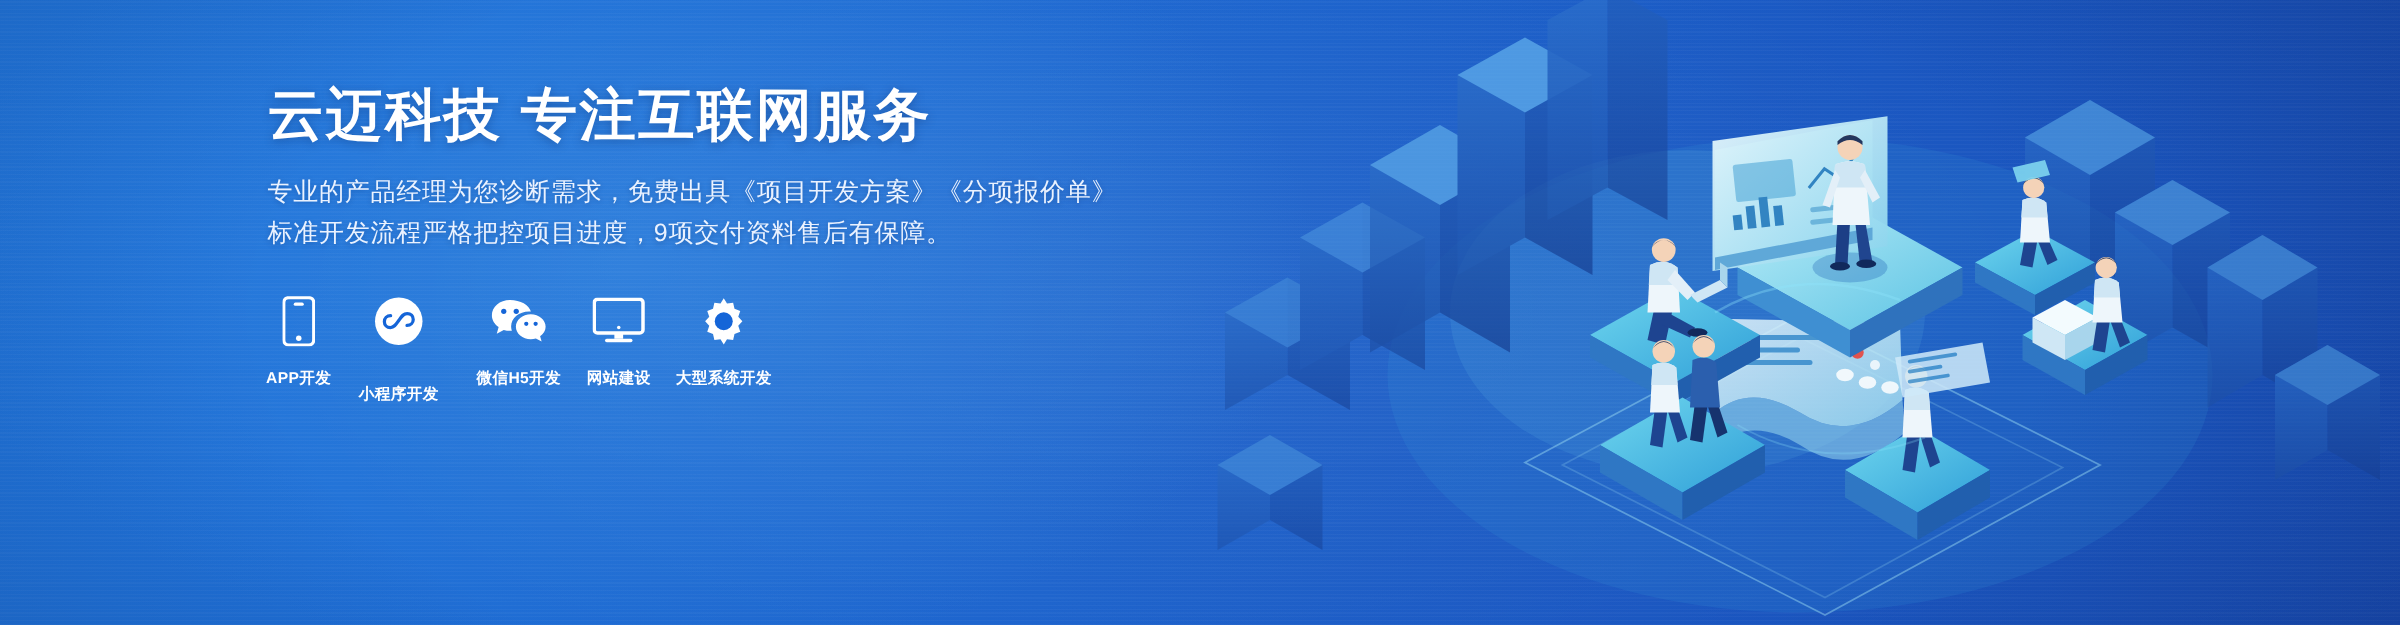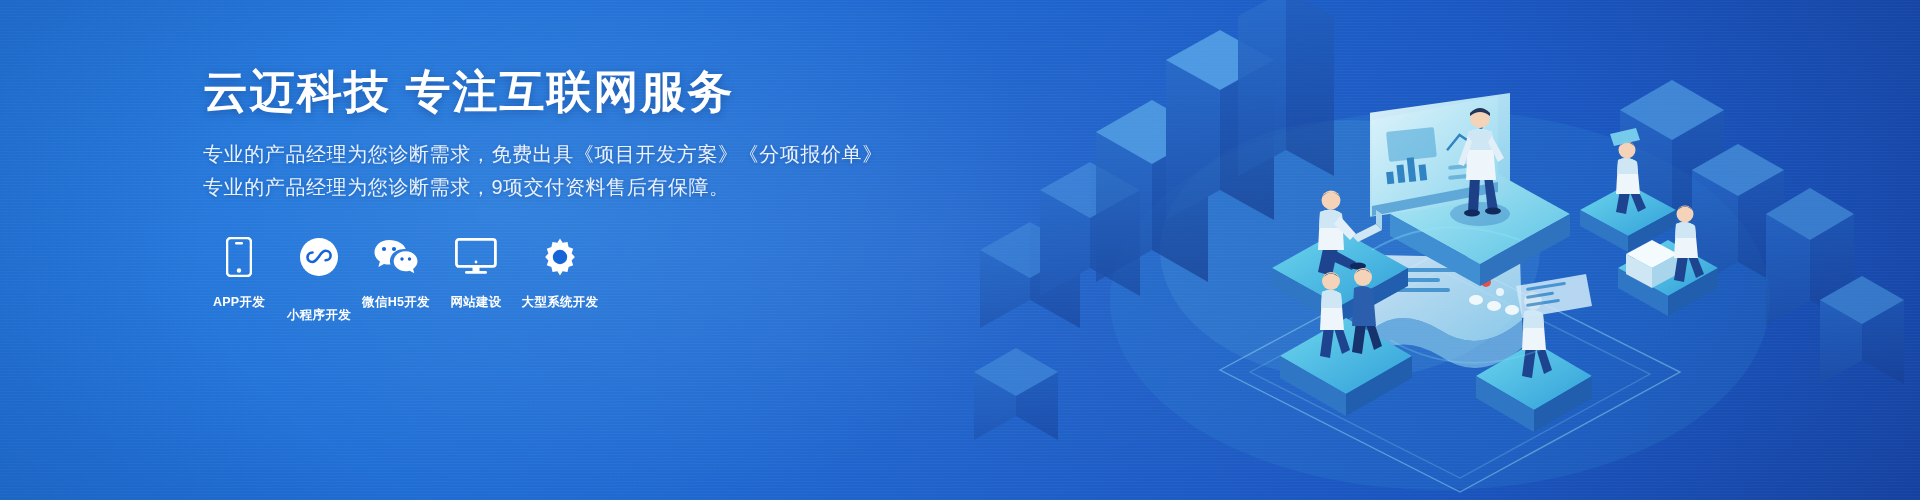--- a/index.html
+++ b/index.html
@@ -25,21 +25,21 @@
     pointer-events:none;
   }
   .vignette{
     position:absolute; inset:0;
     background:radial-gradient(ellipse 1300px 620px at 48% 50%, rgba(255,255,255,0.06) 0%, rgba(0,0,0,0.0) 55%, rgba(5,30,80,0.26) 100%);
     pointer-events:none;
   }
 
   
   .content{
-    position:absolute; left:203px; top:66px; width:700px; z-index:8;
+    position:absolute; left:214px; top:66px; width:700px; z-index:8;
   }
   .headline{
     font-size:45px; line-height:1.16; font-weight:bold; color:#ffffff;
     letter-spacing:2px; white-space:nowrap;
     text-shadow:0 2px 8px rgba(8,40,100,0.35);
   }
   .subline{
     margin-top:20px;
     font-size:20px; line-height:1.62; color:#eaf2ff; letter-spacing:0.6px;
     font-weight:400; white-space:nowrap;
@@ -55,21 +55,21 @@
   }
   .service .ic{
     height:50px; display:flex; align-items:center; justify-content:center;
     color:#ffffff;
   }
   .service .lbl{
     margin-top:12px; font-size:12.5px; color:#ffffff; white-space:nowrap;
     letter-spacing:0.3px; font-weight:bold;
   }
   .s0{ margin-left:0px;}  .s1{ margin-left:8px;gap:13px;}
-  .s2{ margin-left:5px;}  .s3{ margin-left:8px;text-align:center;}
+  .s2{ margin-left:24px;}  .s3{ margin-left:8px;text-align:center;}
   .s4{ margin-left:12px;}
 
   
   .art{
     position:absolute; right:0; top:0; width:1000px; height:500px; z-index:4;
   }
   .art svg{ display:block; width:1000px; height:500px; }
 </style>
 </head>
 <body>
@@ -323,21 +323,21 @@
 
       <path d="M452 250 Q520 210 600 240" fill="none" stroke="#8fe6fb" stroke-width="2" opacity="0.35"></path>
       <path d="M470 340 Q540 380 620 350" fill="none" stroke="#8fe6fb" stroke-width="1.6" opacity="0.25"></path>
     </svg>
   </div>
 
   <div class="content">
     <div class="headline">云迈科技 专注互联网服务</div>
     <div class="subline">
       <div>专业的产品经理为您诊断需求，免费出具《项目开发方案》《分项报价单》</div>
-      <div>专业的产品经理为您诊断需求，9项交付资料售后有保障。</div>
+      <div>标准开发流程严格把控项目进度，9项交付资料售后有保障。</div>
     </div>
   </div>
 
   <div class="services">
 
     <div class="service s0">
       <div class="ic">
         <svg width="26" height="40" viewBox="0 0 26 40">
           <rect x="1" y="1" width="24" height="38" rx="4" fill="none" stroke="#fff" stroke-width="2.6"></rect>
           <rect x="9" y="5" width="8" height="2.6" rx="1.3" fill="#fff"></rect>

